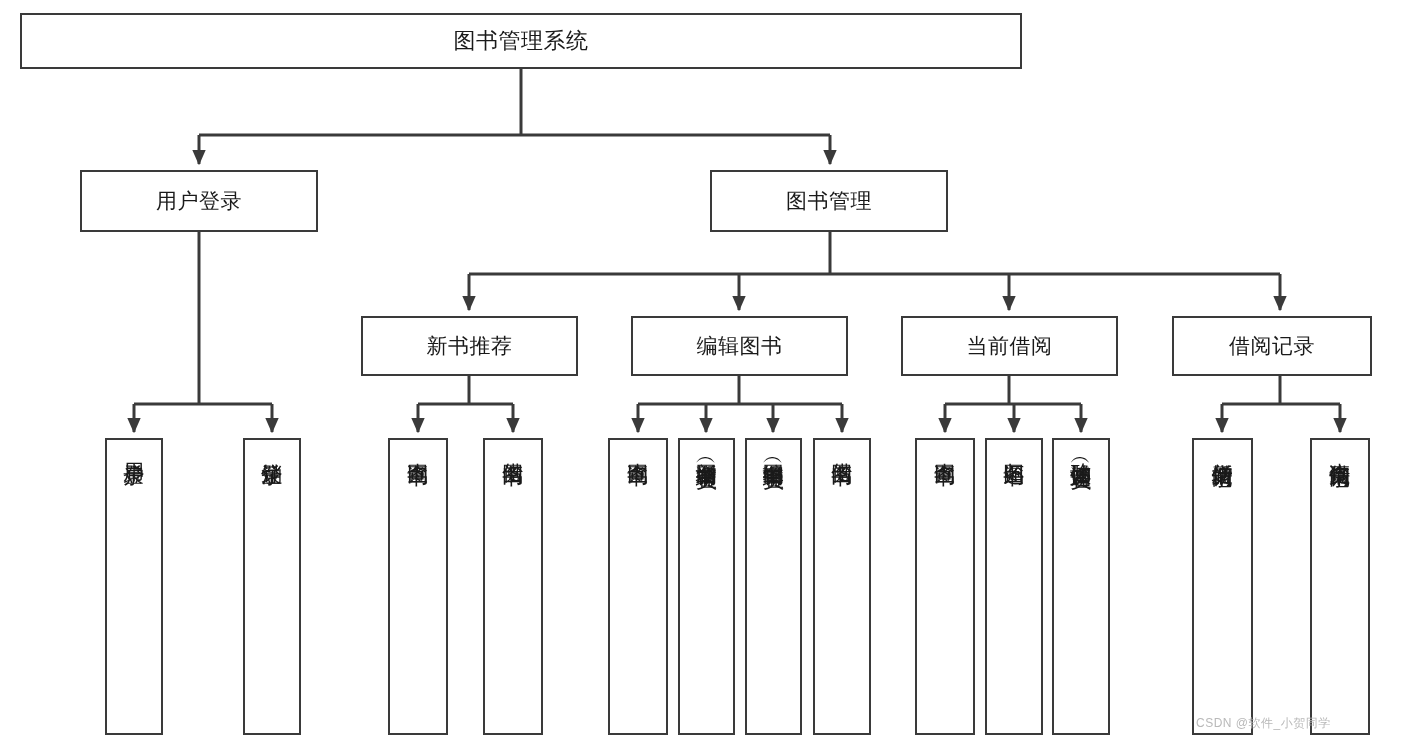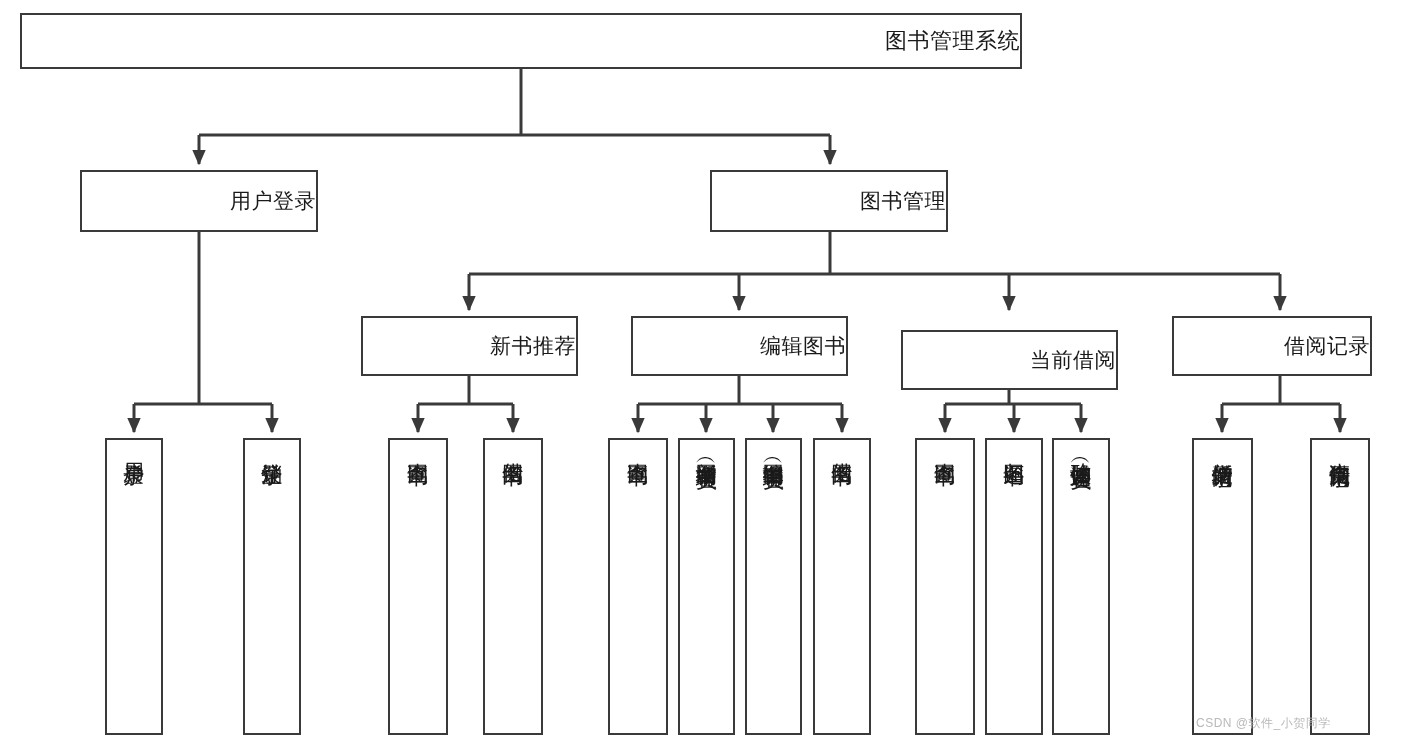--- a/index.html
+++ b/index.html
@@ -25,21 +25,21 @@
     height: 747px;
     pointer-events: none;
   }
   .node {
     position: absolute;
     box-sizing: border-box;
     border: 2px solid #3a3a3a;
     background: #ffffff;
     display: flex;
     align-items: center;
-    justify-content: flex-end;
+    justify-content: center;
     color: #1a1a1a;
   }
   .node .label {
     display: block;
     text-align: center;
     line-height: 1.08;
     letter-spacing: 0.5px;
   }
   .node.horizontal .label {
     font-size: 21px;
@@ -131,21 +131,21 @@
   <div class="node horizontal" style="left:361px; top:316px; width:217px; height:60px;">
     <span class="label">新书推荐</span>
   </div>
 
   <div class="node horizontal" style="left:710px; top:170px; width:238px; height:62px;">
     <span class="label">图书管理</span>
   </div>
   <div class="node horizontal" style="left:631px; top:316px; width:217px; height:60px;">
     <span class="label">编辑图书</span>
   </div>
-  <div class="node horizontal" style="left:901px; top:330px; width:217px; height:60px;">
+  <div class="node horizontal" style="left:901px; top:316px; width:217px; height:60px;">
     <span class="label">当前借阅</span>
   </div>
   <div class="node horizontal" style="left:1172px; top:316px; width:200px; height:60px;">
     <span class="label">借阅记录</span>
   </div>
 
   <div class="node vertical" style="left:105px; top:438px; width:58px; height:297px;">
     <span class="label">用户登录</span>
   </div>
   <div class="node vertical" style="left:243px; top:438px; width:58px; height:297px;">

